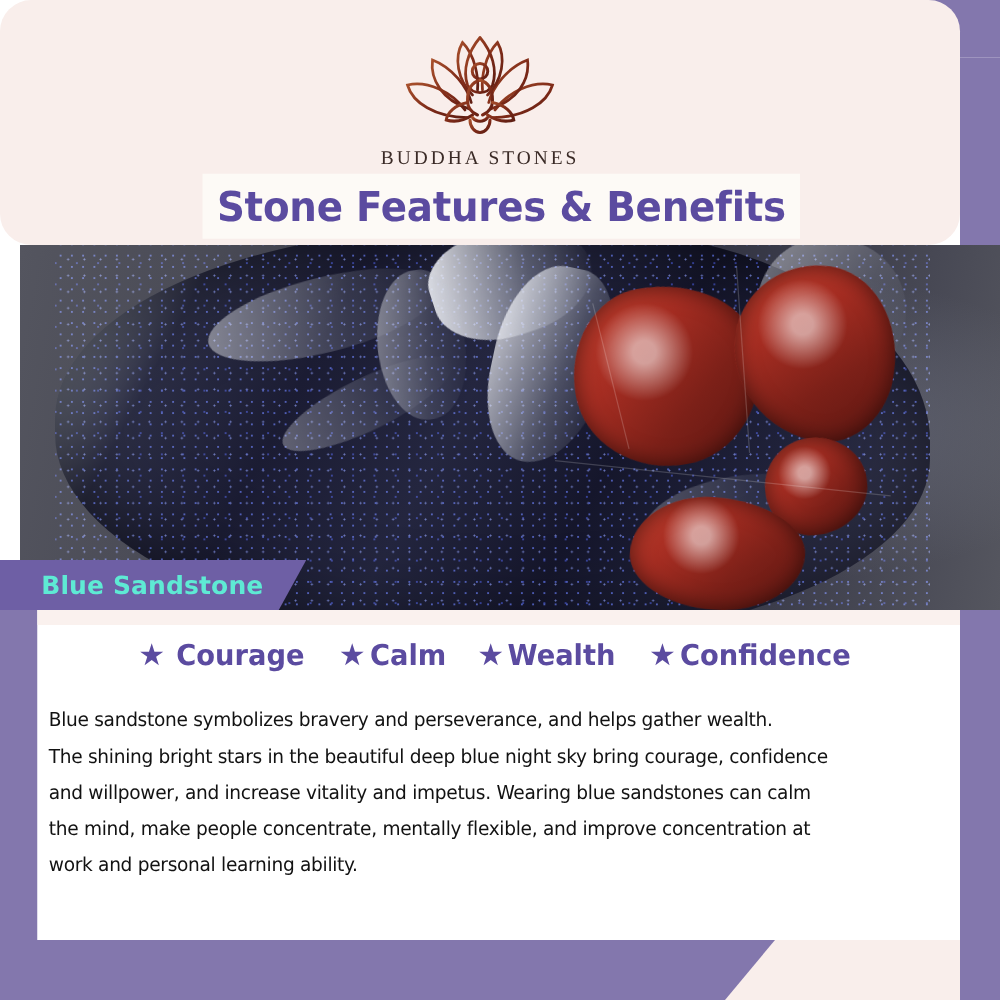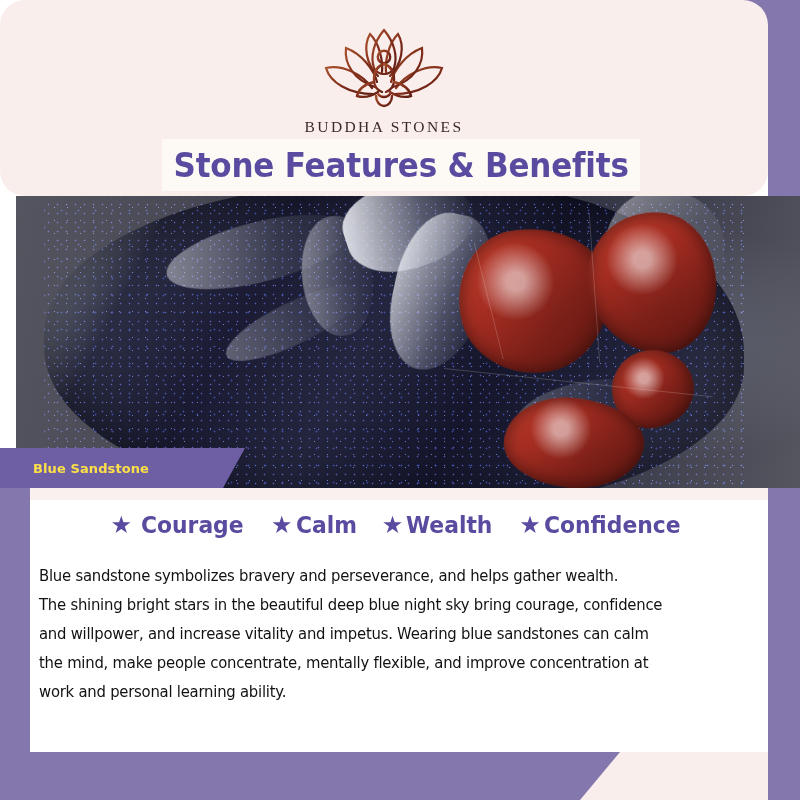--- a/index.html
+++ b/index.html
@@ -208,23 +208,23 @@
     width: 245px;
     height: 40px;
     background: #6e5fa5;
     clip-path: polygon(0 0, 100% 0, calc(100% - 22px) 100%, 0 100%);
     display: flex;
     align-items: center;
     z-index: 5;
   }
   .name-banner span {
     padding-left: 33px;
-    color: #fde047;
+    color: #5eead4;
     font-family: "DejaVu Sans", sans-serif;
-    font-size: 13px;
+    font-size: 20px;
     font-weight: 700;
     letter-spacing: 0.1px;
     white-space: nowrap;
   }
 
   
   .content {
     position: absolute;
     left: 30px;
     top: 488px;

